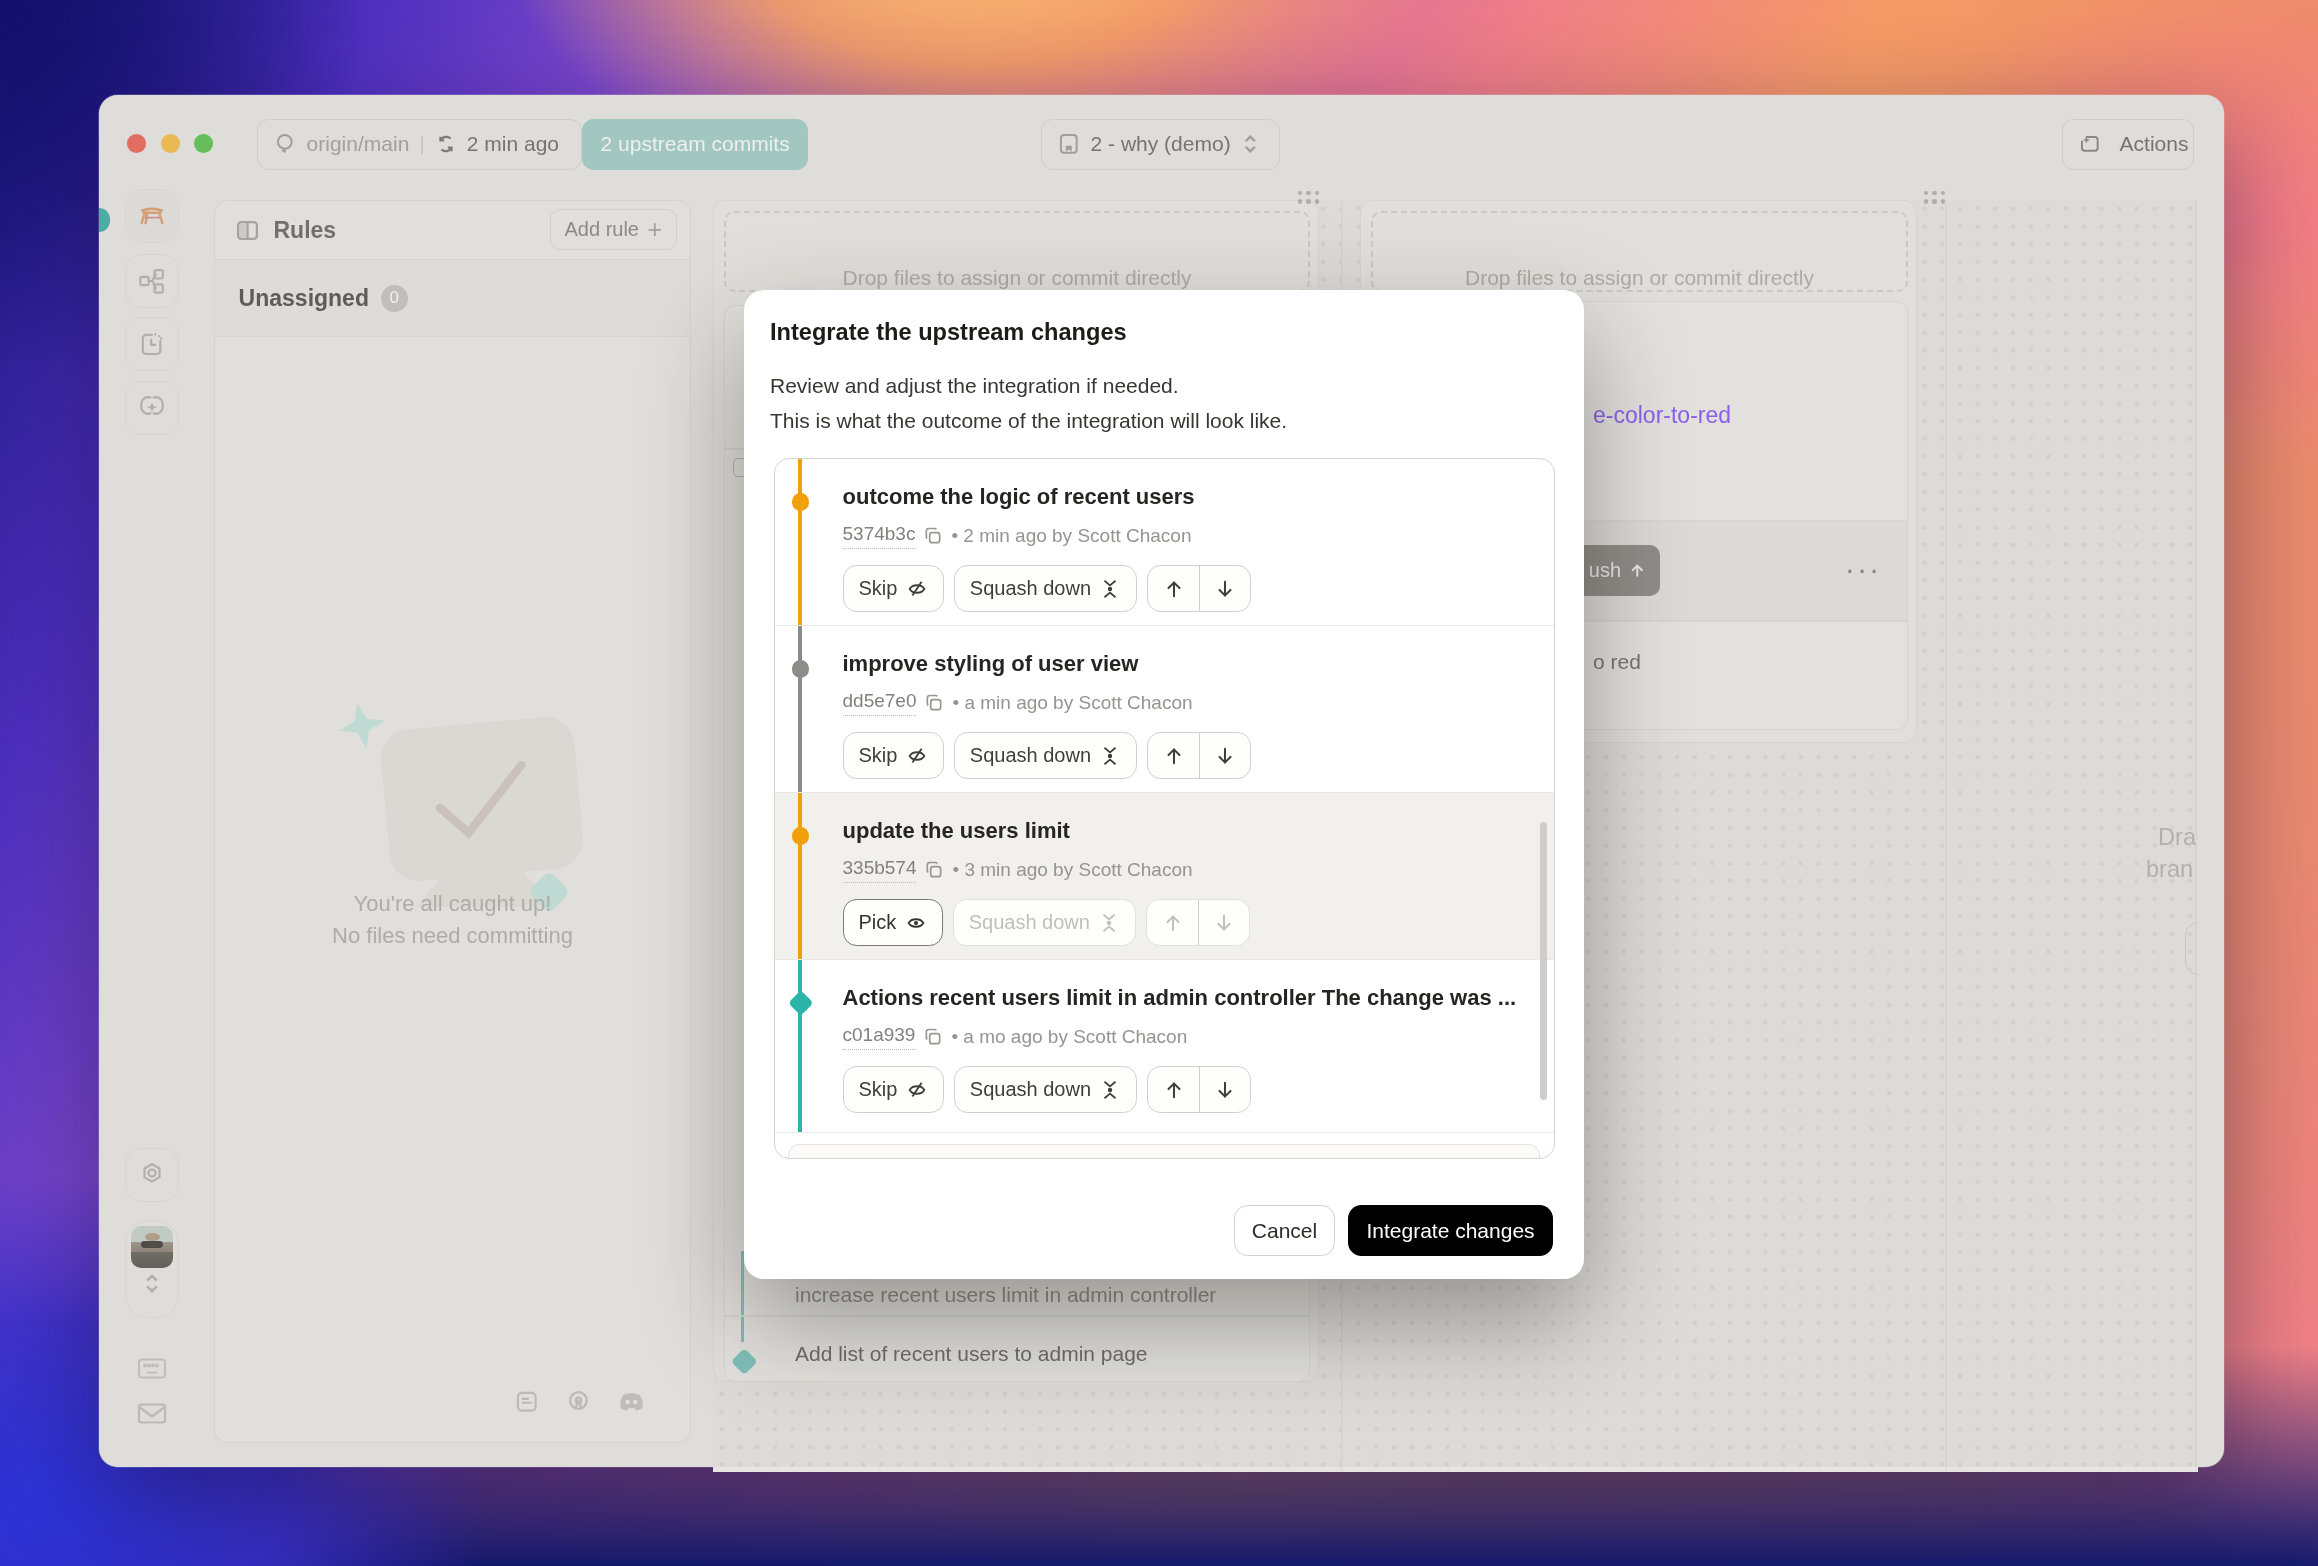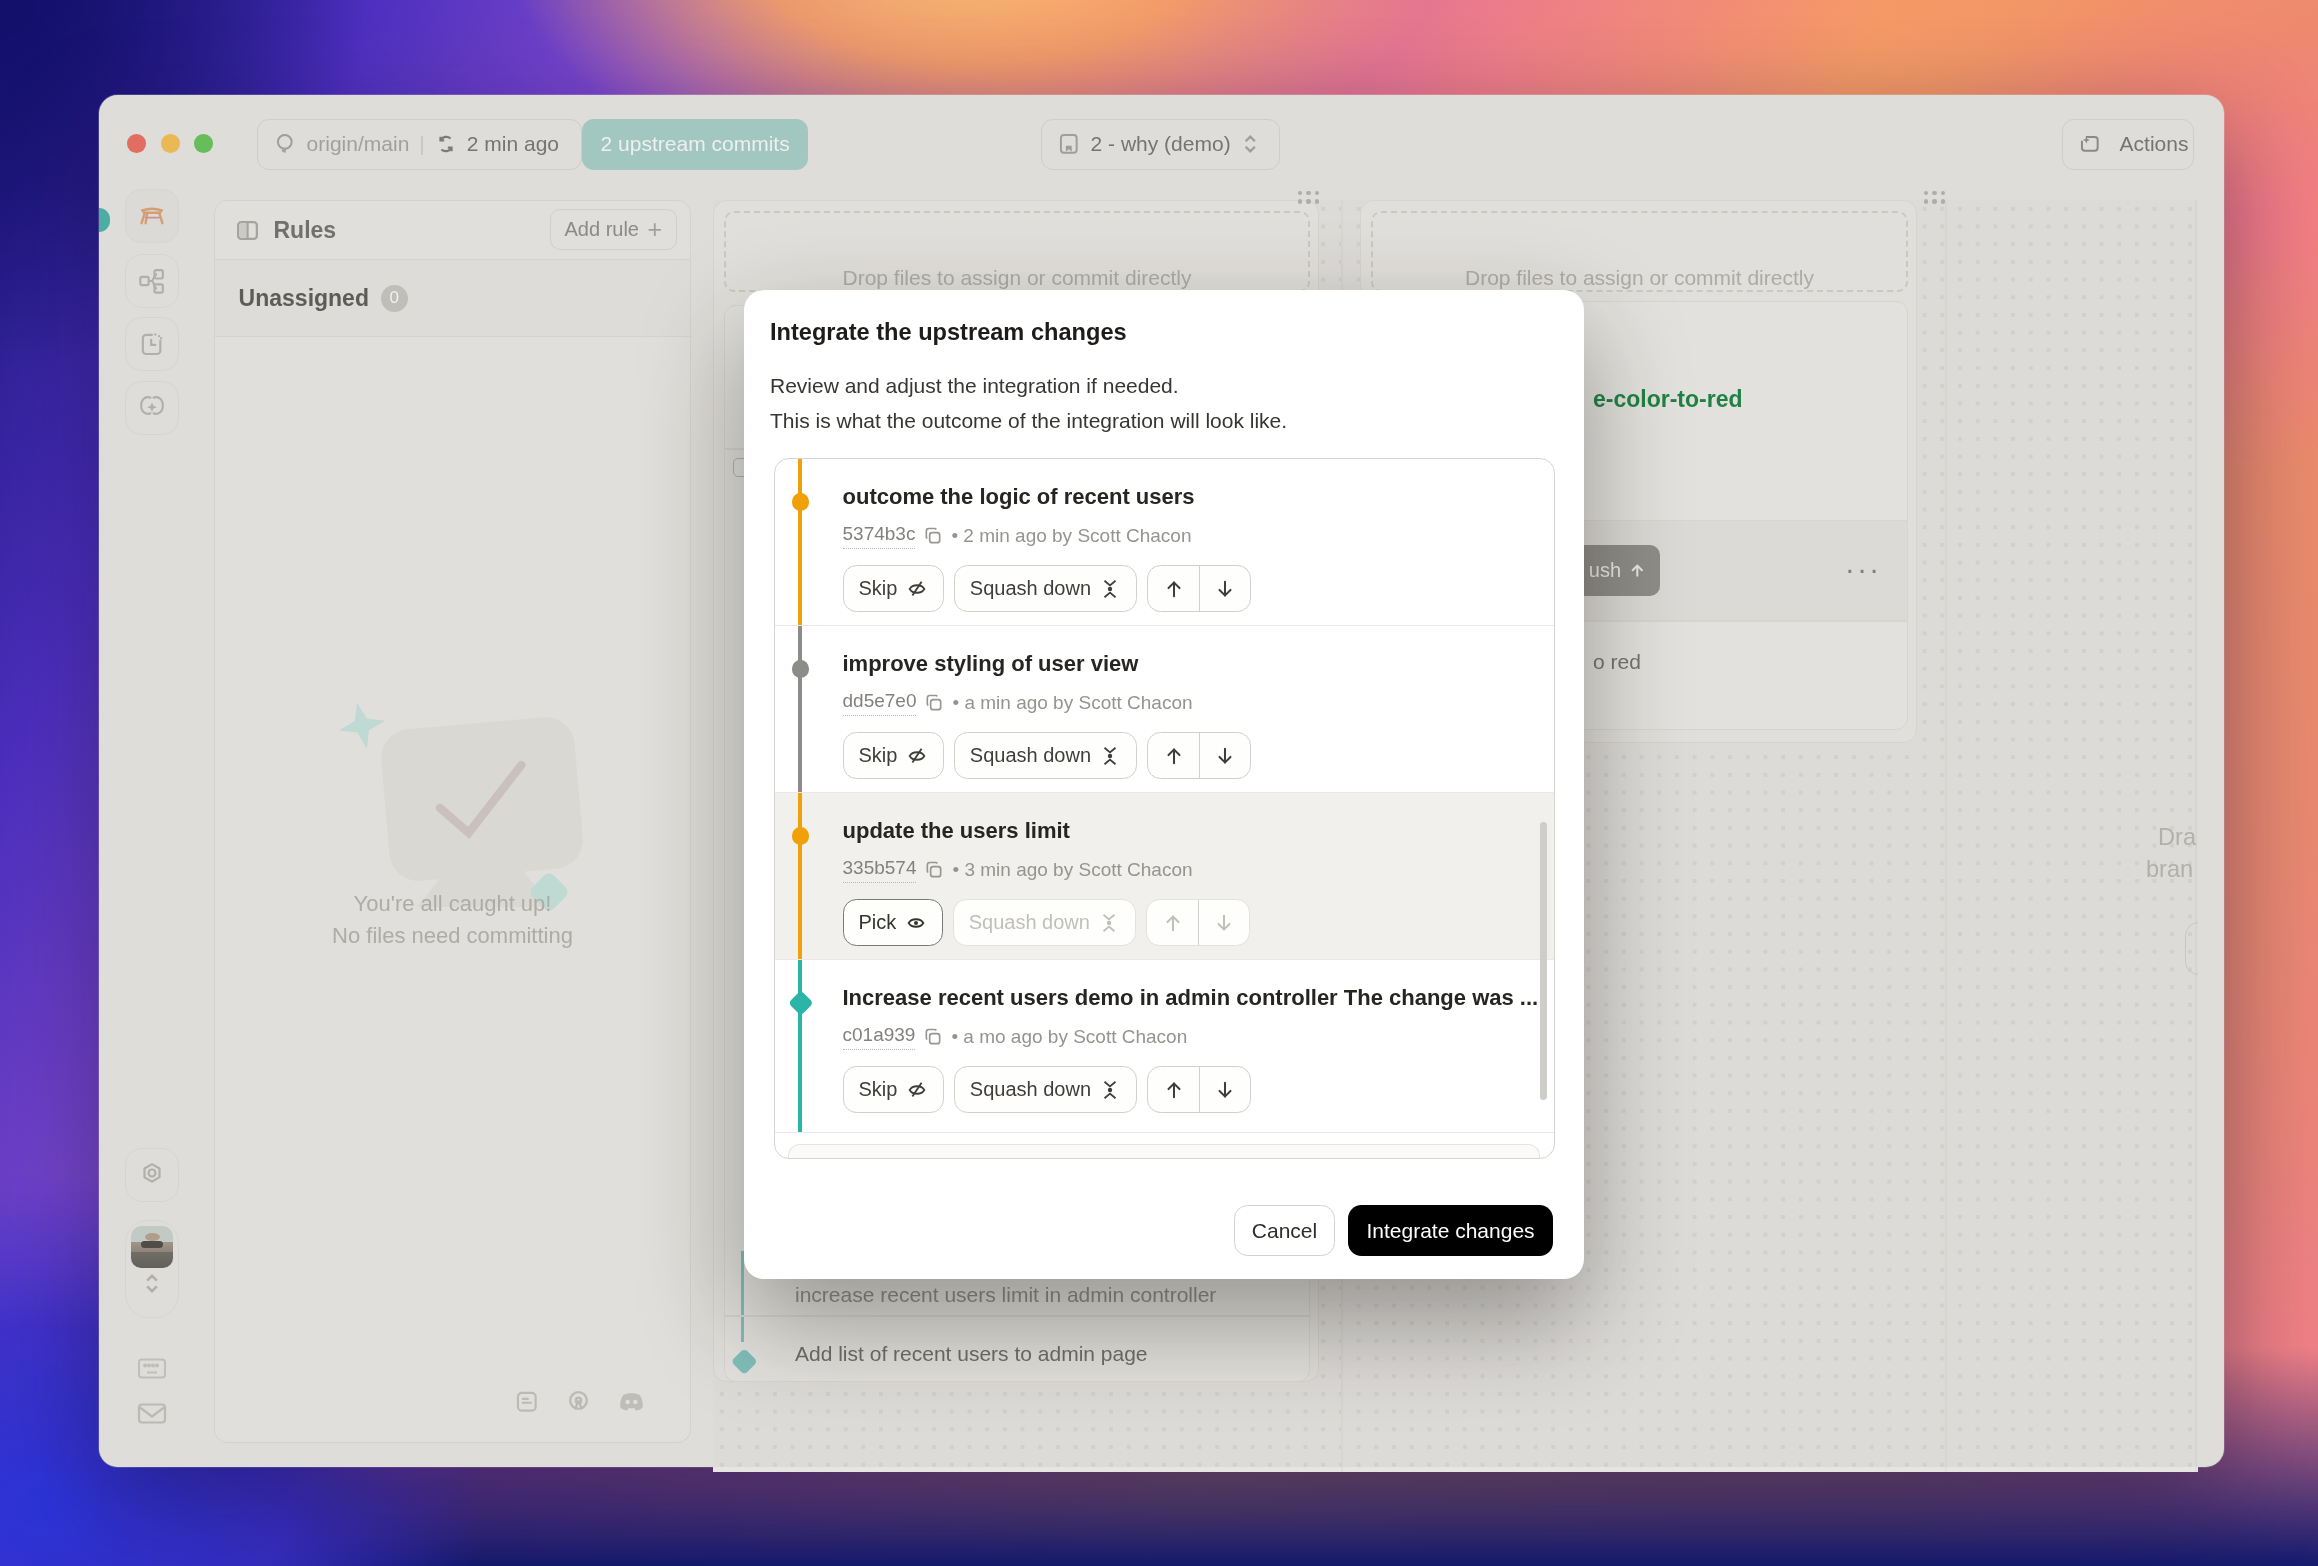--- a/index.html
+++ b/index.html
@@ -283,21 +283,21 @@
         <div style="position:absolute;left:70px;top:1036px;font-size:21px;color:#6c6a66;white-space:nowrap;">Add list of recent users to admin page</div>
 
       </div>
     </div>
 
     <div class="lanecard" style="left:647px;top:0;width:557px;height:543px;">
       <div class="dropzone" style="left:10px;top:10px;width:537px;height:81px;">
         <span>Drop files to assign or commit directly</span>
       </div>
       <div class="branchcard" style="left:10px;top:100px;width:537px;height:429px;">
-        <div style="position:absolute;left:221px;top:84px;font-size:23px;font-weight:700;color:#15803d;white-space:nowrap;">e-color-to-red</div>
+        <div style="position:absolute;left:221px;top:100px;font-size:23px;font-weight:400;color:#8b5cf6;white-space:nowrap;">e-color-to-red</div>
         <div class="hdivider" style="top:218px;"></div>
         <div style="position:absolute;left:0;top:219px;width:537px;height:99px;background:#e6e4e0;">
           <div style="position:absolute;left:182px;top:23.6px;width:106px;height:51px;background:#908e8a;border-radius:10px;display:flex;align-items:center;justify-content:flex-end;gap:6.8px;padding:0 13.5px;box-sizing:border-box;color:#f4f3f1;font-size:20px;">
             <span>ush</span>
             <svg width="18.6" height="18.6" viewBox="0 0 24 24" fill="none" stroke="#f4f3f1" stroke-width="2.6" stroke-linecap="round">
                 <path d="M12 19V7"></path>
                 <path d="M6 12l6-6 6 6"></path>
               </svg>
           </div>
           <div style="position:absolute;left:473px;top:32px;font-size:29px;letter-spacing:2.5px;color:#807e7a;">···</div>
@@ -469,21 +469,21 @@
                   <path d="M6 13l6 6 6-6"></path>
                 </svg>
               </button>
           </div>
         </div>
       </div>
 
       <div class="crow r4" style="--line:#2cb4a8;height:173px;">
         <div class="rail"></div>
           <div class="cdot"></div>
-        <div class="ctitle">Increase recent users demo in admin controller The change was ...</div>
+        <div class="ctitle">Actions recent users limit in admin controller The change was ...</div>
         <div class="cmeta">
             <span class="hash">c01a939</span>
           <svg width="20" height="20" viewBox="0 0 24 24" fill="none" stroke="#98968f" stroke-width="2">
               <rect x="8" y="8" width="12" height="12" rx="3"></rect>
               <path d="M5 15a3 3 0 0 1-1-2V6a3 3 0 0 1 3-3h7a3 3 0 0 1 2 1"></path>
             </svg>
           <span>• a mo ago by Scott Chacon</span>
           </div>
         <div class="cbtns">
           <button class="btn primary">

